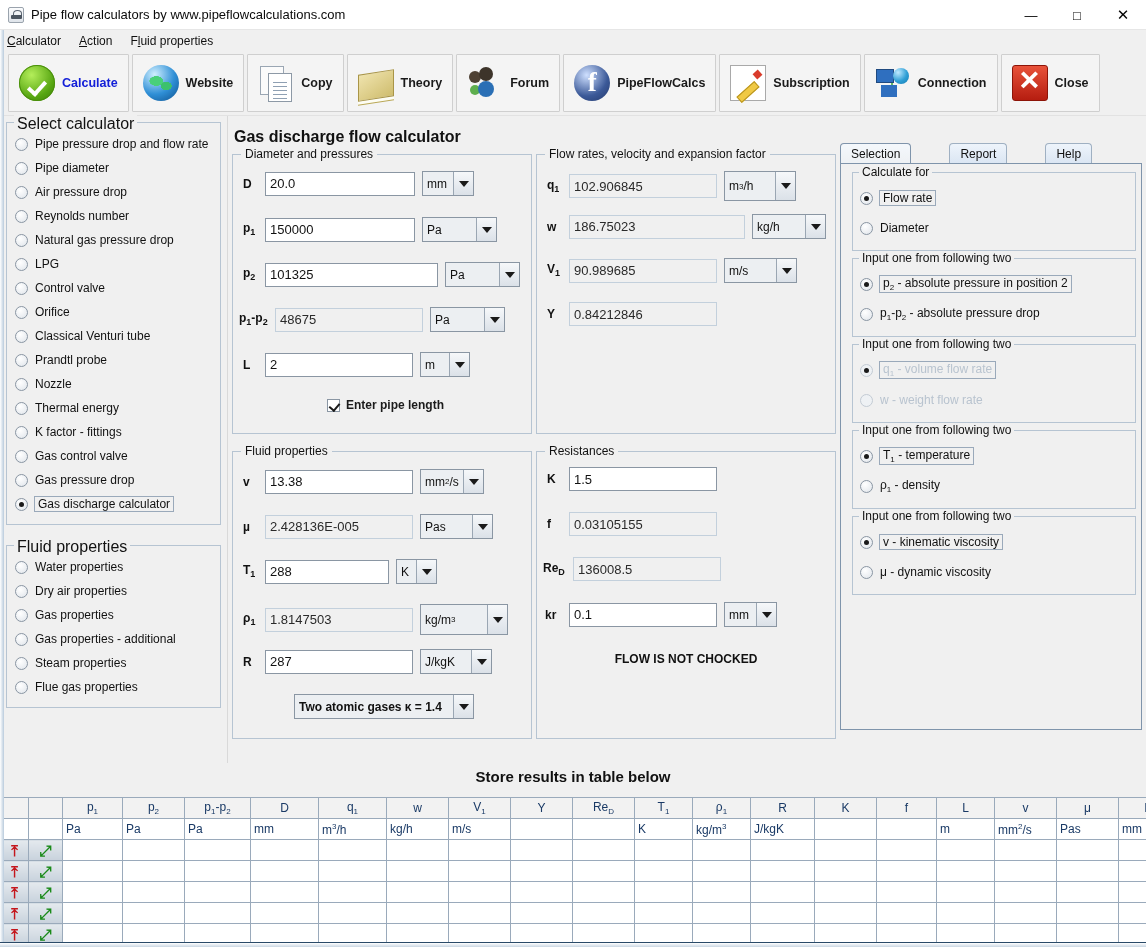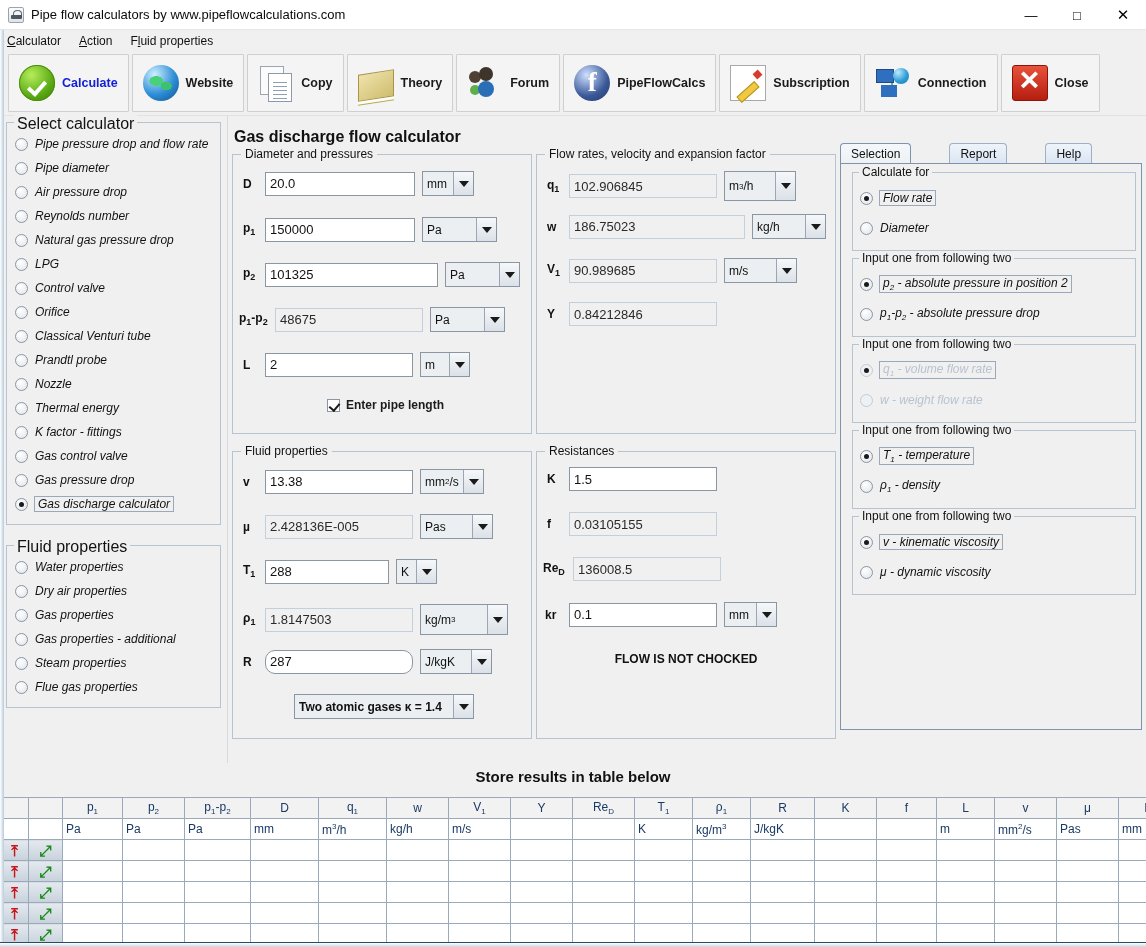--- a/index.html
+++ b/index.html
@@ -110,21 +110,21 @@
     border-right:1px solid #d9d9d9; }
   .grp{ border:1px solid #b6c4d2; margin:6px 6px 0 6px; padding:11px 8px 8px 8px; position:relative; }
   .grp > .grp-title{ position:absolute; top:-8px; left:7px; background:#f0f0f0; padding:0 3px;
     font-size:16px; color:#111; }
   .radio-row{ display:flex; align-items:center; gap:7px; height:24px; }
   .rb{ width:13px;height:13px;border-radius:50%;border:1px solid #8a96a3;
     background:radial-gradient(circle at 38% 32%,#ffffff,#dfe4ea);flex:none; position:relative;}
   .rb.on:after{ content:"";position:absolute;left:3px;top:3px;width:5px;height:5px;border-radius:50%;
     background:#1a1a1a;}
   .rb.dim{ border-color:#c3cbd4; background:#eef1f4;}
-  .radio-row .rlbl{ font-size:12px; color:#111; white-space:nowrap;font-style:italic;}
+  .radio-row .rlbl{ font-size:12px; color:#111; white-space:nowrap;}
   .radio-row.selected .rlbl{ border:1px solid #9aa9ba; padding:0 3px; margin-left:-1px; }
   .radio-row.disabled .rlbl{ color:#b8c3cf; }
 
   
   #content{ position:absolute; left:228px; top:0; right:0; height:647px; background:#f0f0f0;}
   #page-title{ font-size:16px; font-weight:bold; color:#111; padding:12px 0 6px 6px;}
   .panel{ position:absolute; border:1px solid #b6c4d2; background:#f0f0f0;}
   .panel > .p-title{ position:absolute; top:-8px; left:8px; background:#f0f0f0; padding:0 4px;
     font-size:12px; color:#111; white-space:nowrap;}
 
@@ -452,21 +452,21 @@
         <span class="combo" style="width:88px;margin-left:7px;height:31px;">
           <span class="cval">kg/m<sup>3</sup></span>
           <span class="carrow">
               <i></i>
             </span>
         </span>
       </div>
 
       <div class="frow" style="left:10px; top:197px;">
         <span class="flabel">R</span>
-        <span class="tf" style="width:148px;border-radius:10px;">287</span>
+        <span class="tf" style="width:148px;">287</span>
         <span class="combo" style="width:72px;margin-left:7px;">
           <span class="cval">J/kgK</span>
           <span class="carrow">
               <i></i>
             </span>
         </span>
       </div>
 
       <div class="frow" style="left:61px; top:242px;">
         <span class="combo" style="width:180px;">

